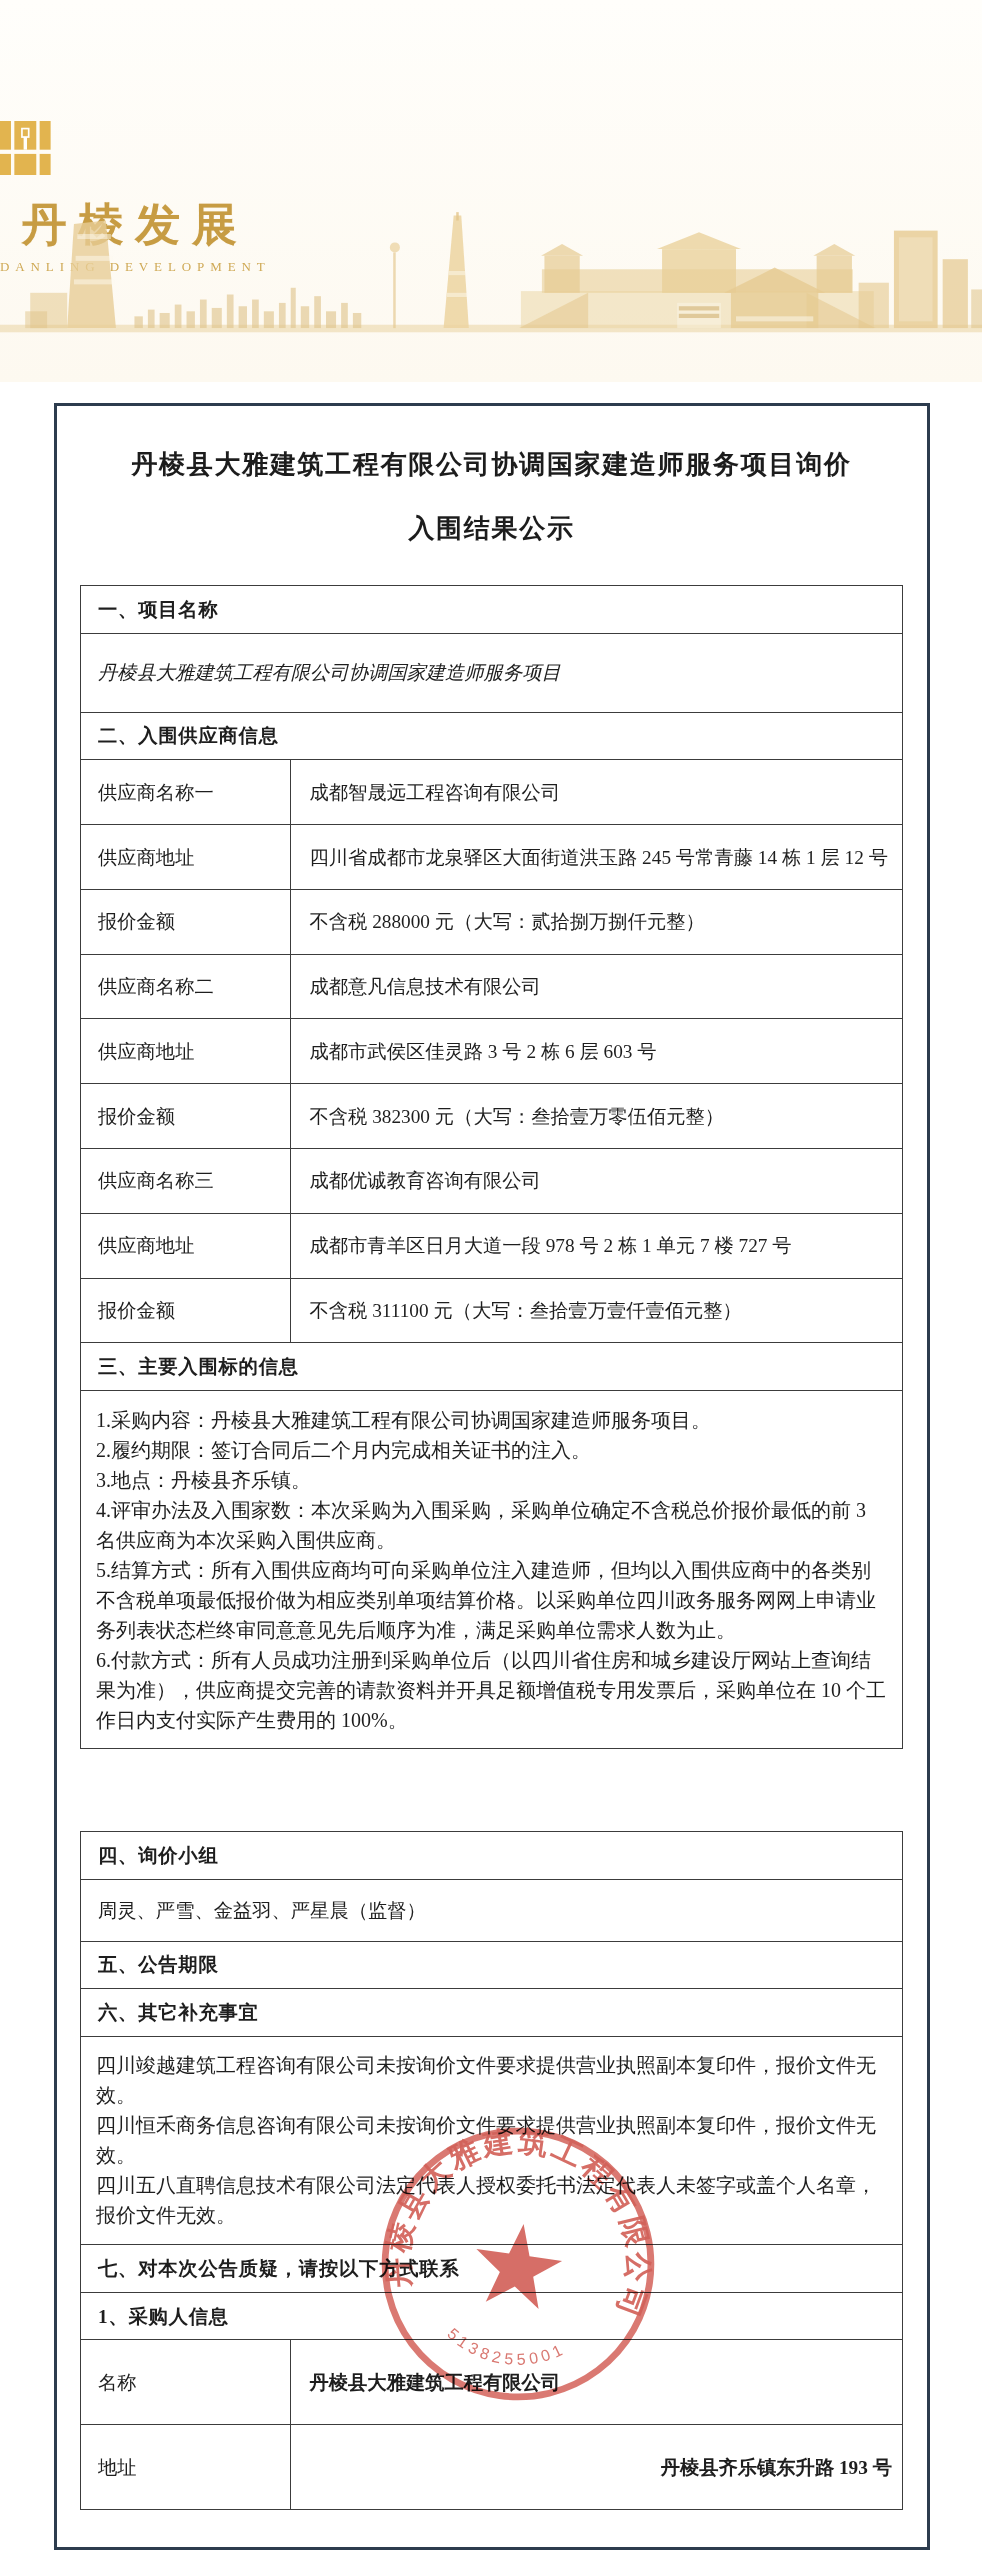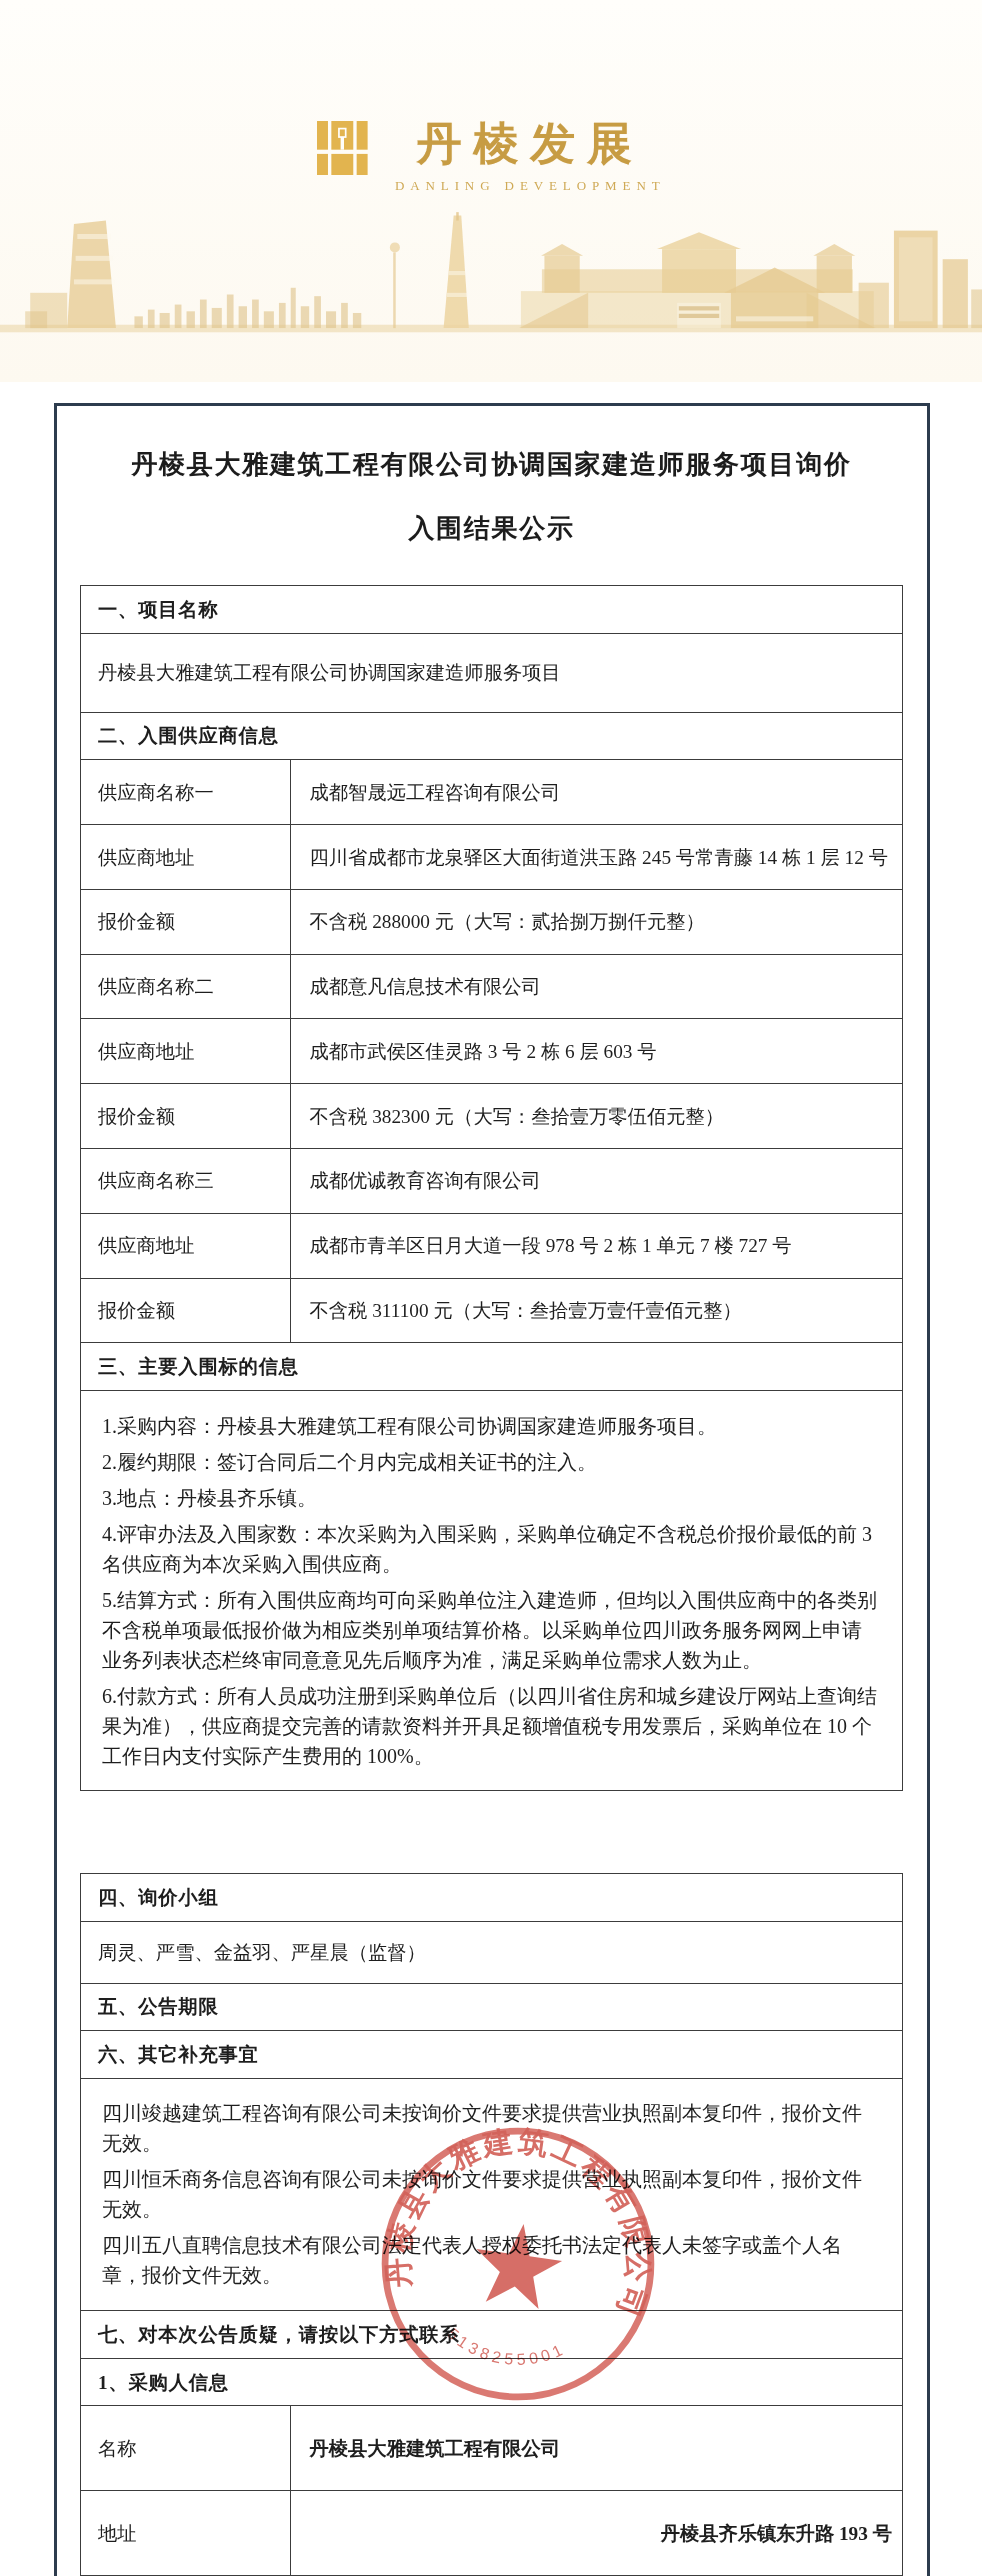--- a/index.html
+++ b/index.html
@@ -8,21 +8,21 @@
     font-family:"Liberation Serif","DejaVu Serif",serif;
     color:#222;position:relative;overflow:hidden;
   }
   
   .header{
     width:100%;height:382px;position:relative;
     background:linear-gradient(#fffefb,#fdf9f0);
   }
   .brand-row{
     position:absolute;top:118px;left:0;width:100%;
-    display:flex;justify-content:center;align-items:flex-start;gap:23.5px;
+    display:flex;justify-content:center;align-items:flex-start;gap:23.5px;flex-direction:column;
   }
   .brand-logo{width:54px;height:54px;margin-top:3.4px;}
   .brand-text{display:flex;flex-direction:column;align-items:center;}
   .brand-cn{
     font-size:45px;font-weight:700;letter-spacing:11.8px;
     color:#c79c43;line-height:52px;white-space:nowrap;
     text-shadow:0 0 0.8px rgba(199,156,67,.4);
   }
   .brand-en{
     font-size:13px;letter-spacing:5.9px;color:#cfa955;margin-top:8.4px;
@@ -42,25 +42,25 @@
   .doc-title .line2{margin-top:25px;}
   table.grid{
     width:823px;margin:37px auto 0 auto;border-collapse:collapse;
     table-layout:fixed;
   }
   table.grid td{
     border:1.7px solid #3c3c3c;vertical-align:middle;
     font-size:19.3px;color:#1e1e1e;
   }
   td.sec{height:40px;padding:3.4px 17px;font-weight:700;letter-spacing:0.8px;}
-  td.content-tall{height:71px;padding:3.4px 17px;}
+  td.content-tall{height:71px;padding:3.4px 17px;font-style:italic;}
   td.lbl{height:57px;padding:3.4px 13.4px 3.4px 17px;}
   td.val{height:57px;padding:3.4px 10px 3.4px 18.5px;font-size:18.5px;white-space:nowrap;overflow:hidden;}
   td.longcell{padding:13.4px 15px;}
-  td.longcell p{margin:6px;font-size:20px;line-height:30px;}
+  td.longcell p{margin:0;font-size:20px;line-height:30px;}
   .tbl-gap{height:45px;}
   table.grid2 td.lbl,table.grid2 td.val{height:77px;}
   
   .stamp{
     position:absolute;left:318px;top:1715px;width:286px;height:286px;
     mix-blend-mode:multiply;pointer-events:none;opacity:.88;
   }
 </style>
 </head>
 <body>

